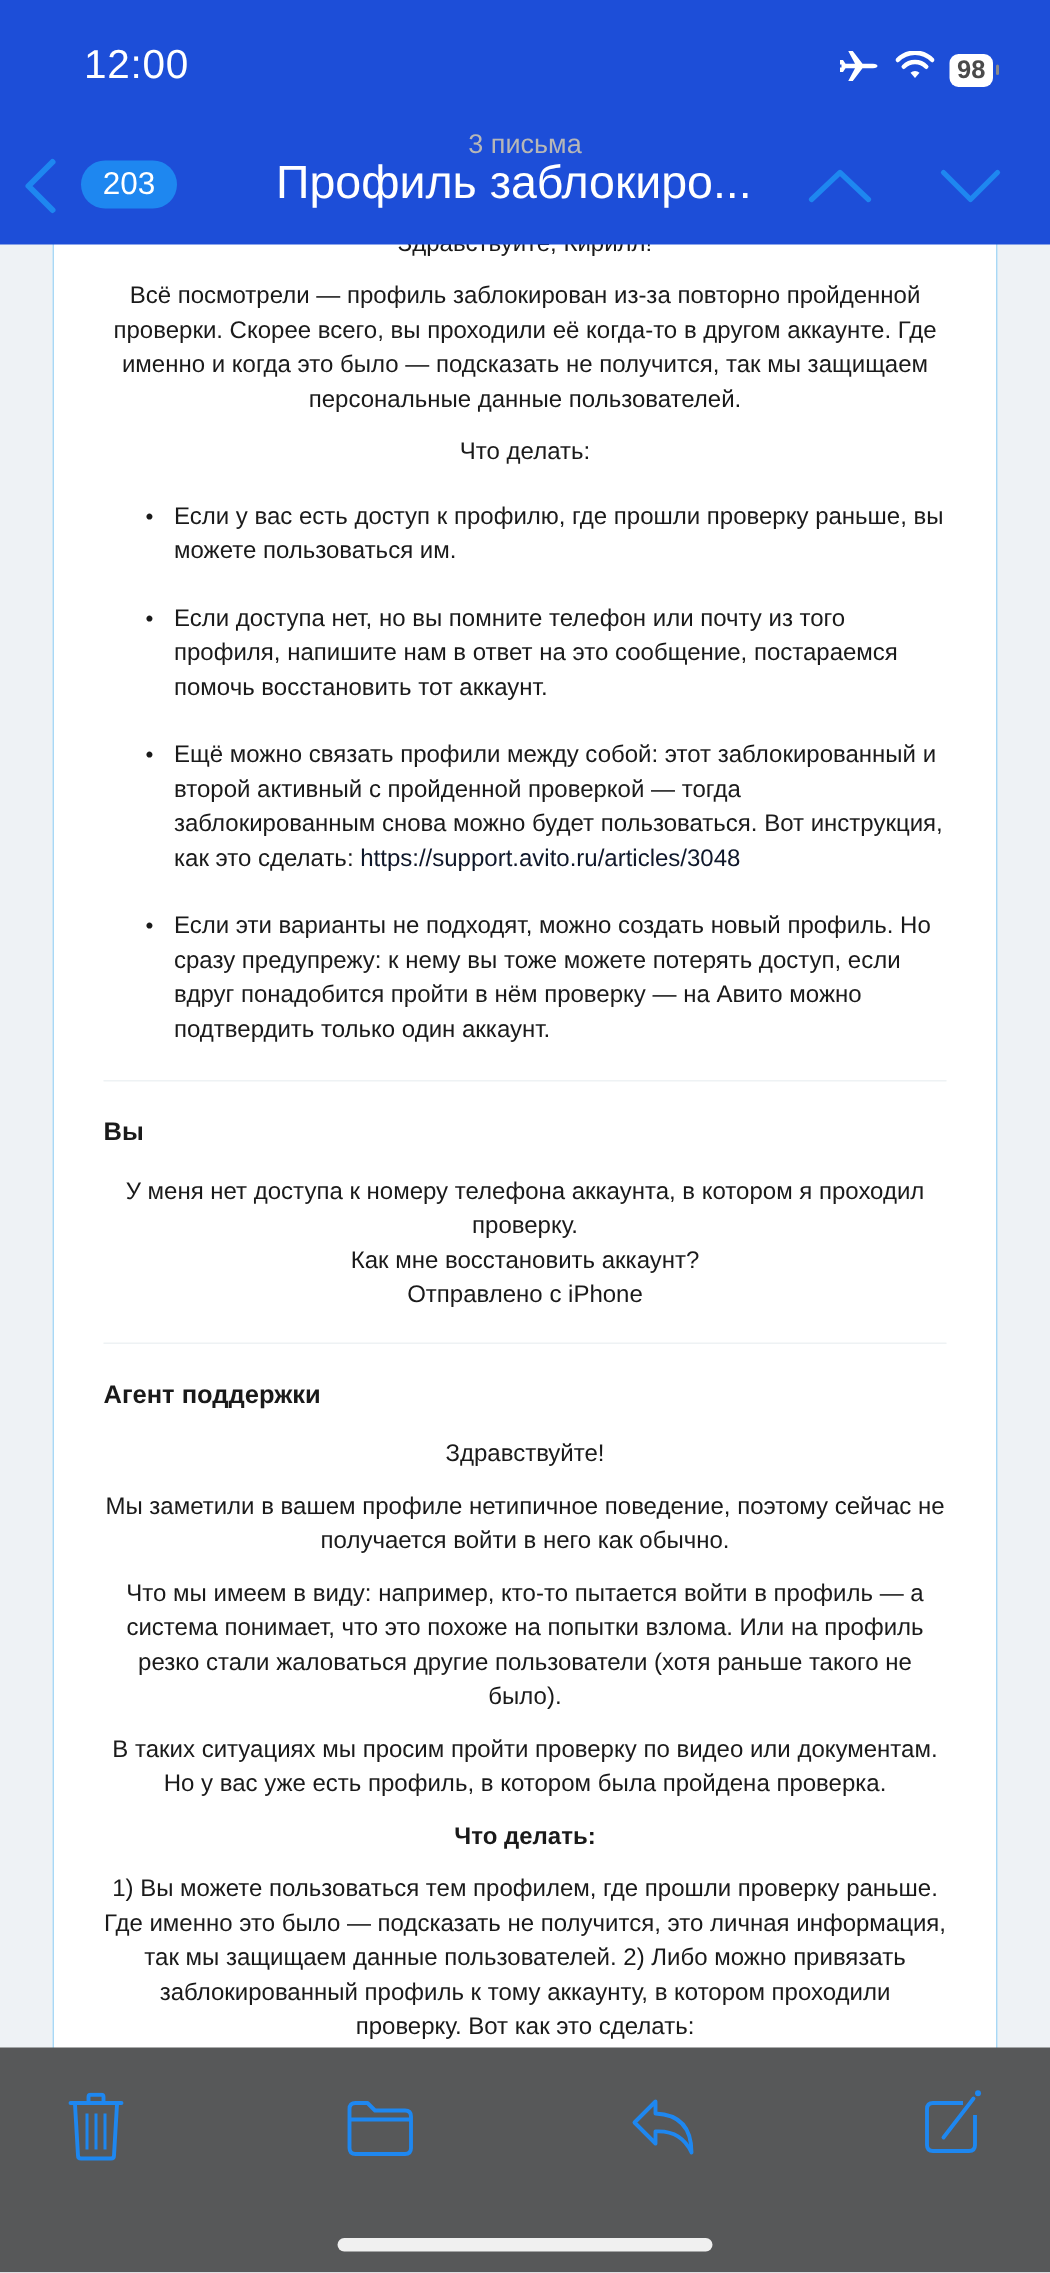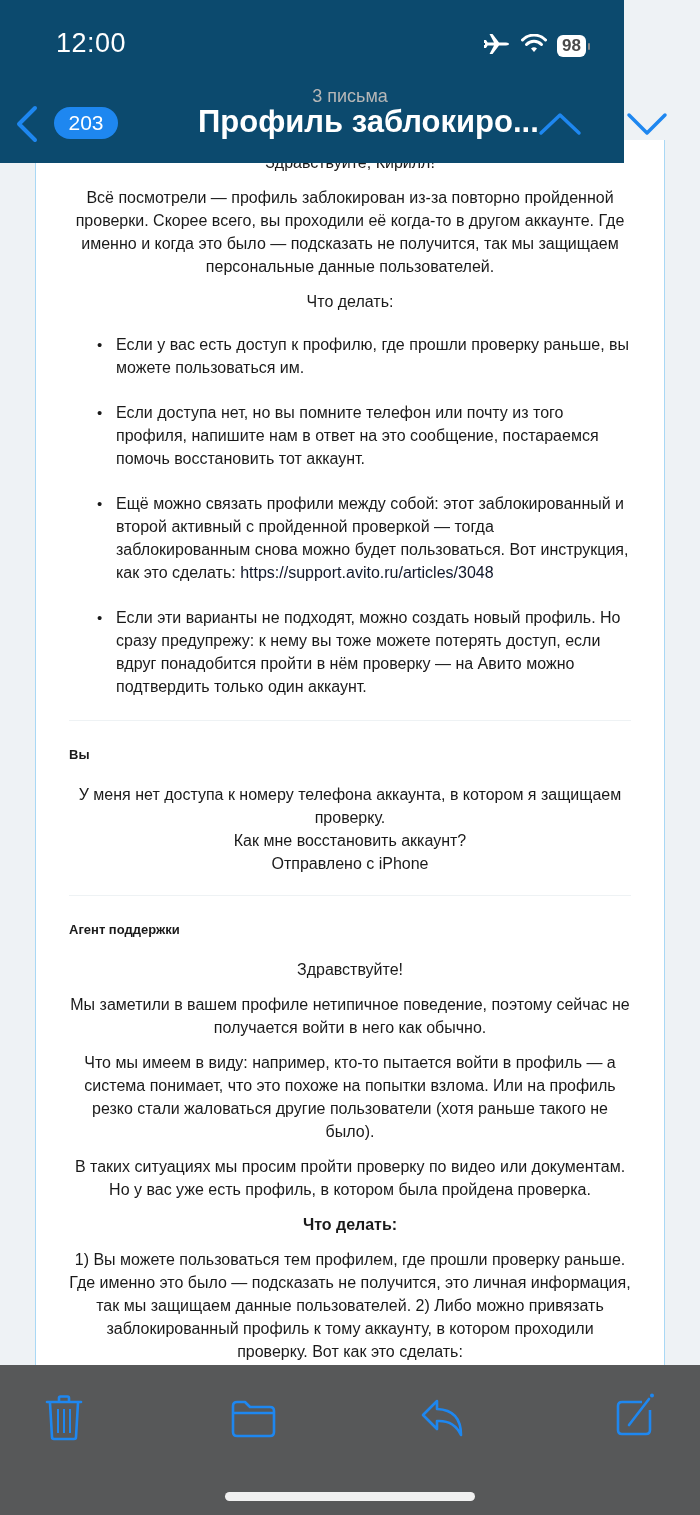--- a/index.html
+++ b/index.html
@@ -19,48 +19,48 @@
     color: #1a1a1a;
     font-size: 16px; line-height: 23px;
   }
   .content p { margin-bottom: 12px; text-align: center; }
   .greeting-clip { margin-top: 11px; }
   .content ul { list-style: none; padding-left: 28px; margin-top: 20px; }
   .content li { position: relative; padding-left: 19px; margin-bottom: 22px; }
   .content li::before { content: "•"; position: absolute; left: 0; top: 0; font-size: 15px; }
   .link { color: #0f172a; text-decoration: none; }
   .divider { height: 1px; background: #eef2f4; margin: 14px 0 22px 0; }
-  .sender { font-weight: bold; margin-bottom: 17px; font-size: 13px; }
+  .sender { font-weight: bold; margin-bottom: 17px; font-size: 17px; }
   .plain-lines p { margin-bottom: 0; }
   .bold-head { font-weight: bold; }
 
   
   .topbar {
-    position: absolute; left: 0; top: 0; width: 624px; height: 163px;
-    background: #0c4a6e; color: #fff; z-index: 5;
+    position: absolute; left: 0; top: 0; width: 700px; height: 163px;
+    background: #1d4ed8; color: #fff; z-index: 5;
   }
   .time { position: absolute; left: 56px; top: 28px; font-size: 27px; font-weight: 500; color: #fff; letter-spacing: 0.5px; }
   .status-icons { position: absolute; right: 34px; top: 32px; display: flex; align-items: center; gap: 10px; }
   .battery {
     display: flex; align-items: center;
   }
   .battery-body {
     background: #fff; color: #4a4a4a; font-weight: bold; font-size: 17px;
     border-radius: 6px; padding: 1px 5px; line-height: 20px;
   }
   .battery-tip { width: 2px; height: 7px; background: #8a8a8a; margin-left: 2px; border-radius: 1px; }
 
   .nav-sub { position: absolute; left: 0; width: 700px; top: 86px; text-align: center; color: #b7b7b7; font-size: 18px; }
   .nav-back { position: absolute; left: 14px; top: 105px; width: 26px; height: 38px; }
   .badge {
     position: absolute; left: 54px; top: 107px; width: 64px; height: 32px;
     background: #1e87f0; color: #fff; border-radius: 16px;
     font-size: 21px; text-align: center; line-height: 32px;
   }
-  .nav-title { position: absolute; left: 184px; top: 104px; font-size: 31px; color: #fff; font-weight: 700; white-space: nowrap; margin-left: 14px; }
+  .nav-title { position: absolute; left: 184px; top: 104px; font-size: 31px; color: #fff; font-weight: 400; white-space: nowrap; }
   .nav-up { position: absolute; left: 538px; top: 112px; width: 44px; height: 24px; }
   .nav-down { position: absolute; left: 626px; top: 112px; width: 42px; height: 24px; }
 
   
   .toolbar {
     position: absolute; left: 0; top: 1365px; width: 700px; height: 150px;
     background: #575859; z-index: 5;
   }
   .tb-icon { position: absolute; top: 30px; }
   .home-indicator {
@@ -88,21 +88,21 @@
         </li>
         <li>Если эти варианты не подходят, можно создать новый профиль. Но сразу предупрежу: к нему вы тоже можете потерять доступ, если вдруг понадобится пройти в нём проверку — на Авито можно подтвердить только один аккаунт.</li>
       </ul>
     </div>
 
     <div class="divider"></div>
 
     <div>
       <div class="sender">Вы</div>
       <div class="plain-lines">
-        <p>У меня нет доступа к номеру телефона аккаунта, в котором я защищаем проверку.</p>
+        <p>У меня нет доступа к номеру телефона аккаунта, в котором я проходил проверку.</p>
         <p>Как мне восстановить аккаунт?</p>
         <p>Отправлено с iPhone</p>
       </div>
     </div>
 
     <div class="divider" style="margin-top:20px;"></div>
 
     <div>
       <div class="sender">Агент поддержки</div>
       <p>Здравствуйте!</p>

